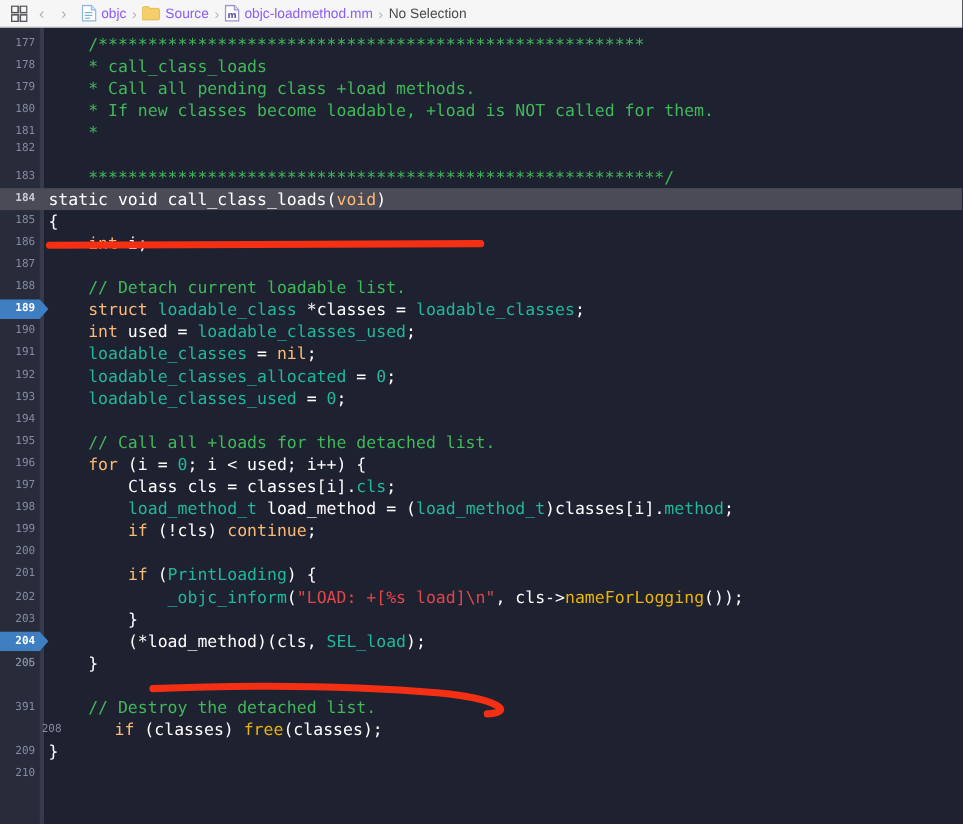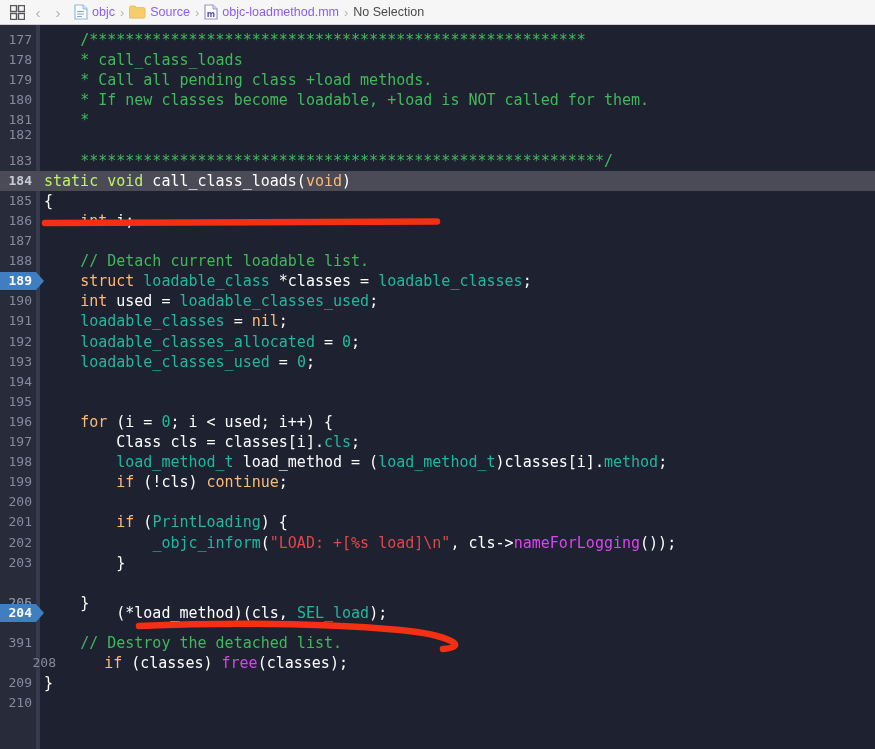--- a/index.html
+++ b/index.html
@@ -89,21 +89,21 @@
     white-space: pre;
     display: block;
   }
   .row.cur { background: #4a4b56; }
   .lineno {
     position: absolute;
     left: 0; top: 0;
     width: 32px;
     text-align: right;
     color: #868b9c;
-    font-size: 13px;
+    font-size: 10px;
     font-family: "DejaVu Sans Mono", monospace;
     line-height: 20.1px;
   }
   .row.cur .lineno { color: #c9ccd6; font-weight: bold; }
   .lineno.marked {
     color: #ffffff;
     font-weight: bold;
     z-index: 3;
   }
   .bp-badge {
@@ -118,26 +118,26 @@
     white-space: pre;
     font-family: "DejaVu Sans Mono", monospace;
     font-size: 15px;
     letter-spacing: 0px;
     line-height: 20.1px;
   }
 
   
   .c-cmt   { color: #41b85a; }
   .c-kw    { color: #fdba74; }
-  .c-kwd   { color: #bef264; }
+  .c-kwd   { color: #ffffff; }
   .c-type  { color: #21b89a; }
   .c-id    { color: #ffffff; }
   .c-num   { color: #21b89a; }
   .c-str   { color: #e2464a; }
-  .c-fn    { color: #d946ef; }
+  .c-fn    { color: #eab308; }
   .c-plain { color: #e6e6ea; }
 
   
   #annotations {
     position: absolute;
     left: 0; top: 0;
     width: 875px; height: 724px;
     pointer-events: none;
     z-index: 8;
   }
@@ -212,30 +212,30 @@
       <div class="row" style="position: absolute; left: 0px; right: 0px; top: 206px;"><span class="lineno">187</span><span class="code"></span></div>
       <div class="row" style="position: absolute; left: 0px; right: 0px; top: 226.1px;"><span class="lineno">188</span><span class="code"><span class="c-plain">    </span><span class="c-cmt">// Detach current loadable list.</span></span></div>
       <div class="row" style="position: absolute; left: 0px; right: 0px; top: 246.2px;"><svg class="bp-badge" viewBox="0 0 44 18">
           <path d="M0 0 H36 L44 9 L36 18 H0 Z" fill="#3f7fc1"></path>
         </svg><span class="lineno marked">189</span><span class="code"><span class="c-plain">    </span><span class="c-kw">struct</span><span class="c-id"> </span><span class="c-type">loadable_class</span><span class="c-id"> *classes = </span><span class="c-type">loadable_classes</span><span class="c-id">;</span></span></div>
       <div class="row" style="position: absolute; left: 0px; right: 0px; top: 266.3px;"><span class="lineno">190</span><span class="code"><span class="c-plain">    </span><span class="c-kw">int</span><span class="c-id"> used = </span><span class="c-type">loadable_classes_used</span><span class="c-id">;</span></span></div>
       <div class="row" style="position: absolute; left: 0px; right: 0px; top: 286.4px;"><span class="lineno">191</span><span class="code"><span class="c-plain">    </span><span class="c-type">loadable_classes</span><span class="c-id"> = </span><span class="c-kw">nil</span><span class="c-id">;</span></span></div>
       <div class="row" style="position: absolute; left: 0px; right: 0px; top: 306.5px;"><span class="lineno">192</span><span class="code"><span class="c-plain">    </span><span class="c-type">loadable_classes_allocated</span><span class="c-id"> = </span><span class="c-num">0</span><span class="c-id">;</span></span></div>
       <div class="row" style="position: absolute; left: 0px; right: 0px; top: 326.6px;"><span class="lineno">193</span><span class="code"><span class="c-plain">    </span><span class="c-type">loadable_classes_used</span><span class="c-id"> = </span><span class="c-num">0</span><span class="c-id">;</span></span></div>
       <div class="row" style="position: absolute; left: 0px; right: 0px; top: 346.7px;"><span class="lineno">194</span><span class="code"></span></div>
-      <div class="row" style="position: absolute; left: 0px; right: 0px; top: 366.8px;"><span class="lineno">195</span><span class="code"><span class="c-plain">    </span></span></div>
+      <div class="row" style="position: absolute; left: 0px; right: 0px; top: 366.8px;"><span class="lineno">195</span><span class="code"><span class="c-plain">    </span><span class="c-cmt">// Call all +loads for the detached list.</span></span></div>
       <div class="row" style="position: absolute; left: 0px; right: 0px; top: 386.9px;"><span class="lineno">196</span><span class="code"><span class="c-plain">    </span><span class="c-kw">for</span><span class="c-id"> (i = </span><span class="c-num">0</span><span class="c-id">; i &lt; used; i++) {</span></span></div>
       <div class="row" style="position: absolute; left: 0px; right: 0px; top: 407px;"><span class="lineno">197</span><span class="code"><span class="c-plain">        </span><span class="c-id">Class cls = classes[i].</span><span class="c-type">cls</span><span class="c-id">;</span></span></div>
       <div class="row" style="position: absolute; left: 0px; right: 0px; top: 427.1px;"><span class="lineno">198</span><span class="code"><span class="c-plain">        </span><span class="c-type">load_method_t</span><span class="c-id"> load_method = (</span><span class="c-type">load_method_t</span><span class="c-id">)classes[i].</span><span class="c-type">method</span><span class="c-id">;</span></span></div>
       <div class="row" style="position: absolute; left: 0px; right: 0px; top: 447.2px;"><span class="lineno">199</span><span class="code"><span class="c-plain">        </span><span class="c-kw">if</span><span class="c-id"> (!cls) </span><span class="c-kw">continue</span><span class="c-id">;</span></span></div>
       <div class="row" style="position: absolute; left: 0px; right: 0px; top: 467.3px;"><span class="lineno">200</span><span class="code"></span></div>
       <div class="row" style="position: absolute; left: 0px; right: 0px; top: 487.4px;"><span class="lineno">201</span><span class="code"><span class="c-plain">        </span><span class="c-kw">if</span><span class="c-id"> (</span><span class="c-type">PrintLoading</span><span class="c-id">) {</span></span></div>
       <div class="row" style="position: absolute; left: 0px; right: 0px; top: 507.5px;"><span class="lineno">202</span><span class="code"><span class="c-plain">            </span><span class="c-type">_objc_inform</span><span class="c-id">(</span><span class="c-str">"LOAD: +[%s load]\n"</span><span class="c-id">, cls-&gt;</span><span class="c-fn">nameForLogging</span><span class="c-id">());</span></span></div>
       <div class="row" style="position: absolute; left: 0px; right: 0px; top: 527.6px;"><span class="lineno">203</span><span class="code"><span class="c-plain">        </span><span class="c-id">}</span></span></div>
-      <div class="row" style="position: absolute; left: 0px; right: 0px; top: 547.7px; margin-top: 30px;"><svg class="bp-badge" viewBox="0 0 44 18">
+      <div class="row" style="position: absolute; left: 0px; right: 0px; top: 547.7px;"><svg class="bp-badge" viewBox="0 0 44 18">
           <path d="M0 0 H36 L44 9 L36 18 H0 Z" fill="#3f7fc1"></path>
         </svg><span class="lineno marked">204</span><span class="code"><span class="c-plain">        </span><span class="c-id">(*load_method)(cls, </span><span class="c-type">SEL_load</span><span class="c-id">);</span></span></div>
       <div class="row" style="position: absolute; left: 0px; right: 16px; top: 567.8px; padding-left: 24px;"><span class="lineno">205</span><span class="code"><span class="c-plain">    </span><span class="c-id">}</span></span></div>
       <div class="row" style="position: absolute; left: 0px; right: 0px; top: 568px;"><span class="lineno">206</span><span class="code"></span></div>
       <div class="row" style="position: absolute; left: 0px; right: 0px; top: 608px;"><span class="lineno">391</span><span class="code"><span class="c-plain">    </span><span class="c-cmt">// Destroy the detached list.</span></span></div>
       <div class="row" style="position: absolute; left: 0px; right: 0px; top: 628.1px; margin-left: 24px;"><span class="lineno">208</span><span class="code"><span class="c-plain">    </span><span class="c-kw">if</span><span class="c-id"> (classes) </span><span class="c-fn">free</span><span class="c-id">(classes);</span></span></div>
       <div class="row" style="position: absolute; left: 0px; right: 0px; top: 648.2px;"><span class="lineno">209</span><span class="code"><span class="c-id">}</span></span></div>
       <div class="row" style="position: absolute; left: 0px; right: 0px; top: 668.3px;"><span class="lineno">210</span><span class="code"></span></div>
     </div>
 

